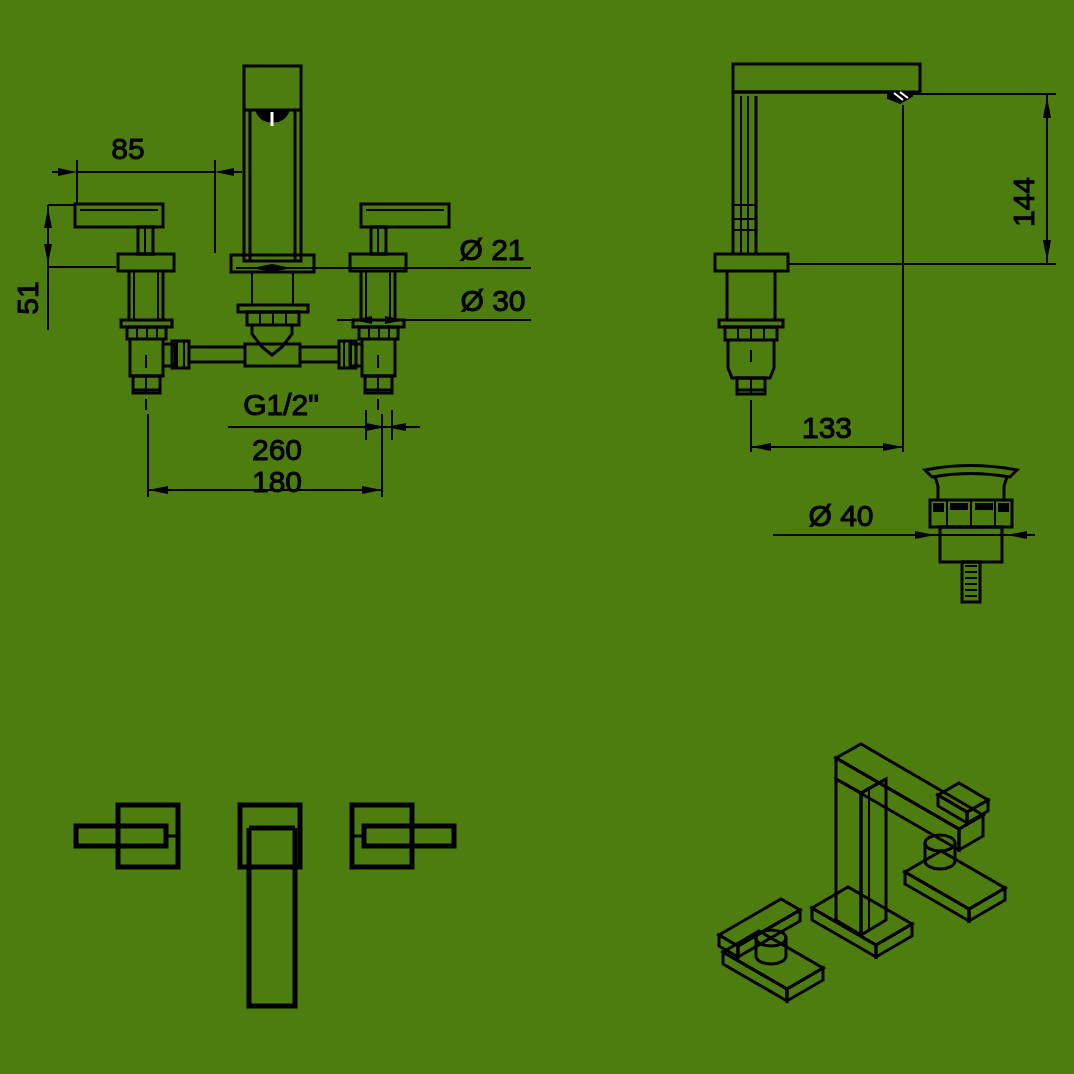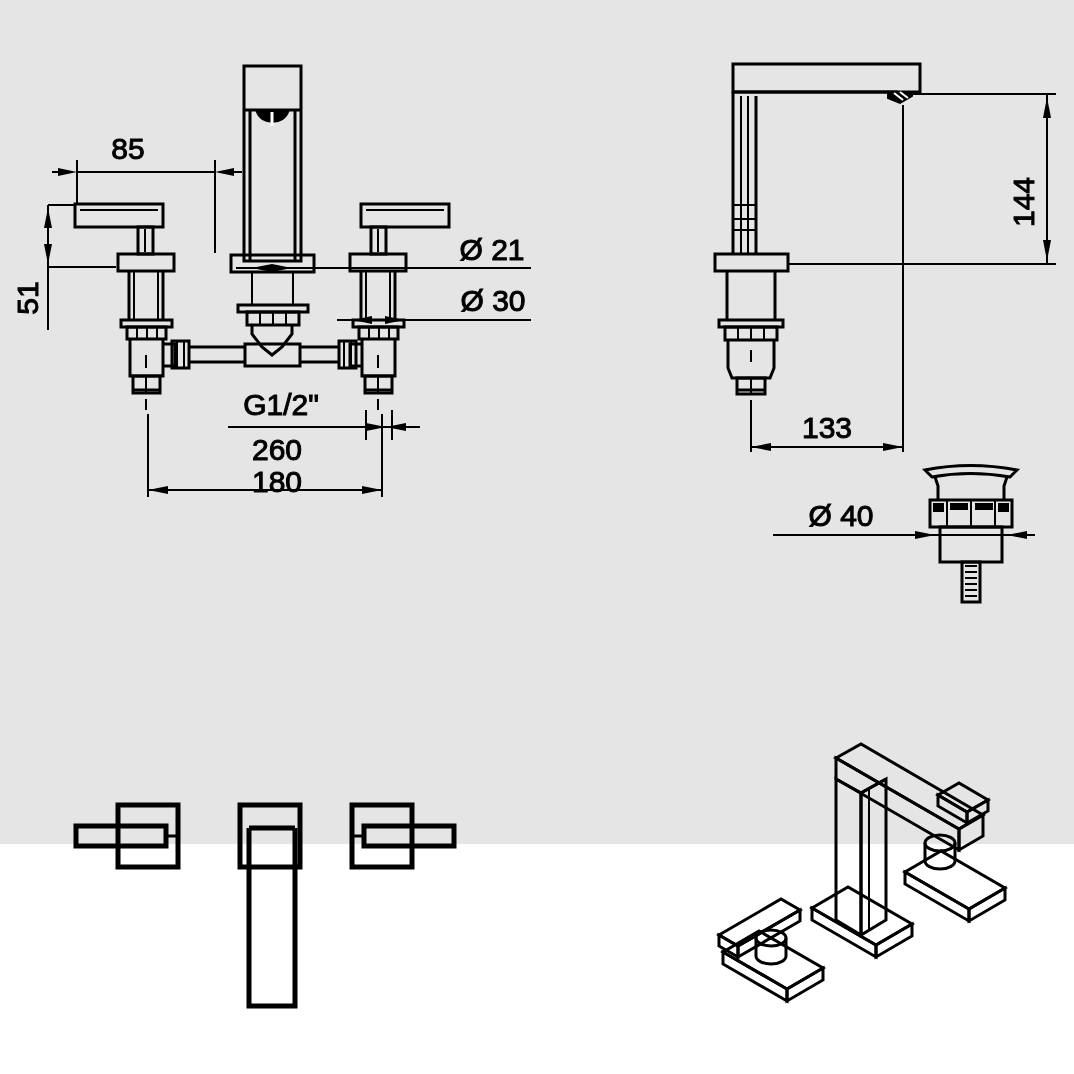--- a/index.html
+++ b/index.html
@@ -9,22 +9,22 @@
   }
   body {
     width: 1074px;
     height: 1074px;
     font-family: "Liberation Sans", sans-serif;
     overflow: hidden;
   }
   #sheet {
     position: relative;
     width: 1074px;
-    height: 844px;
-    background: #e5e5e5;
+    height: 1074px;
+    background: #4d7c0f;
   }
   #sheet svg {
     position: absolute;
     top: 0;
     left: 0;
   }
   .dimtext {
     font-family: "Liberation Sans", sans-serif;
     font-size: 29px;
     fill: #000000;

